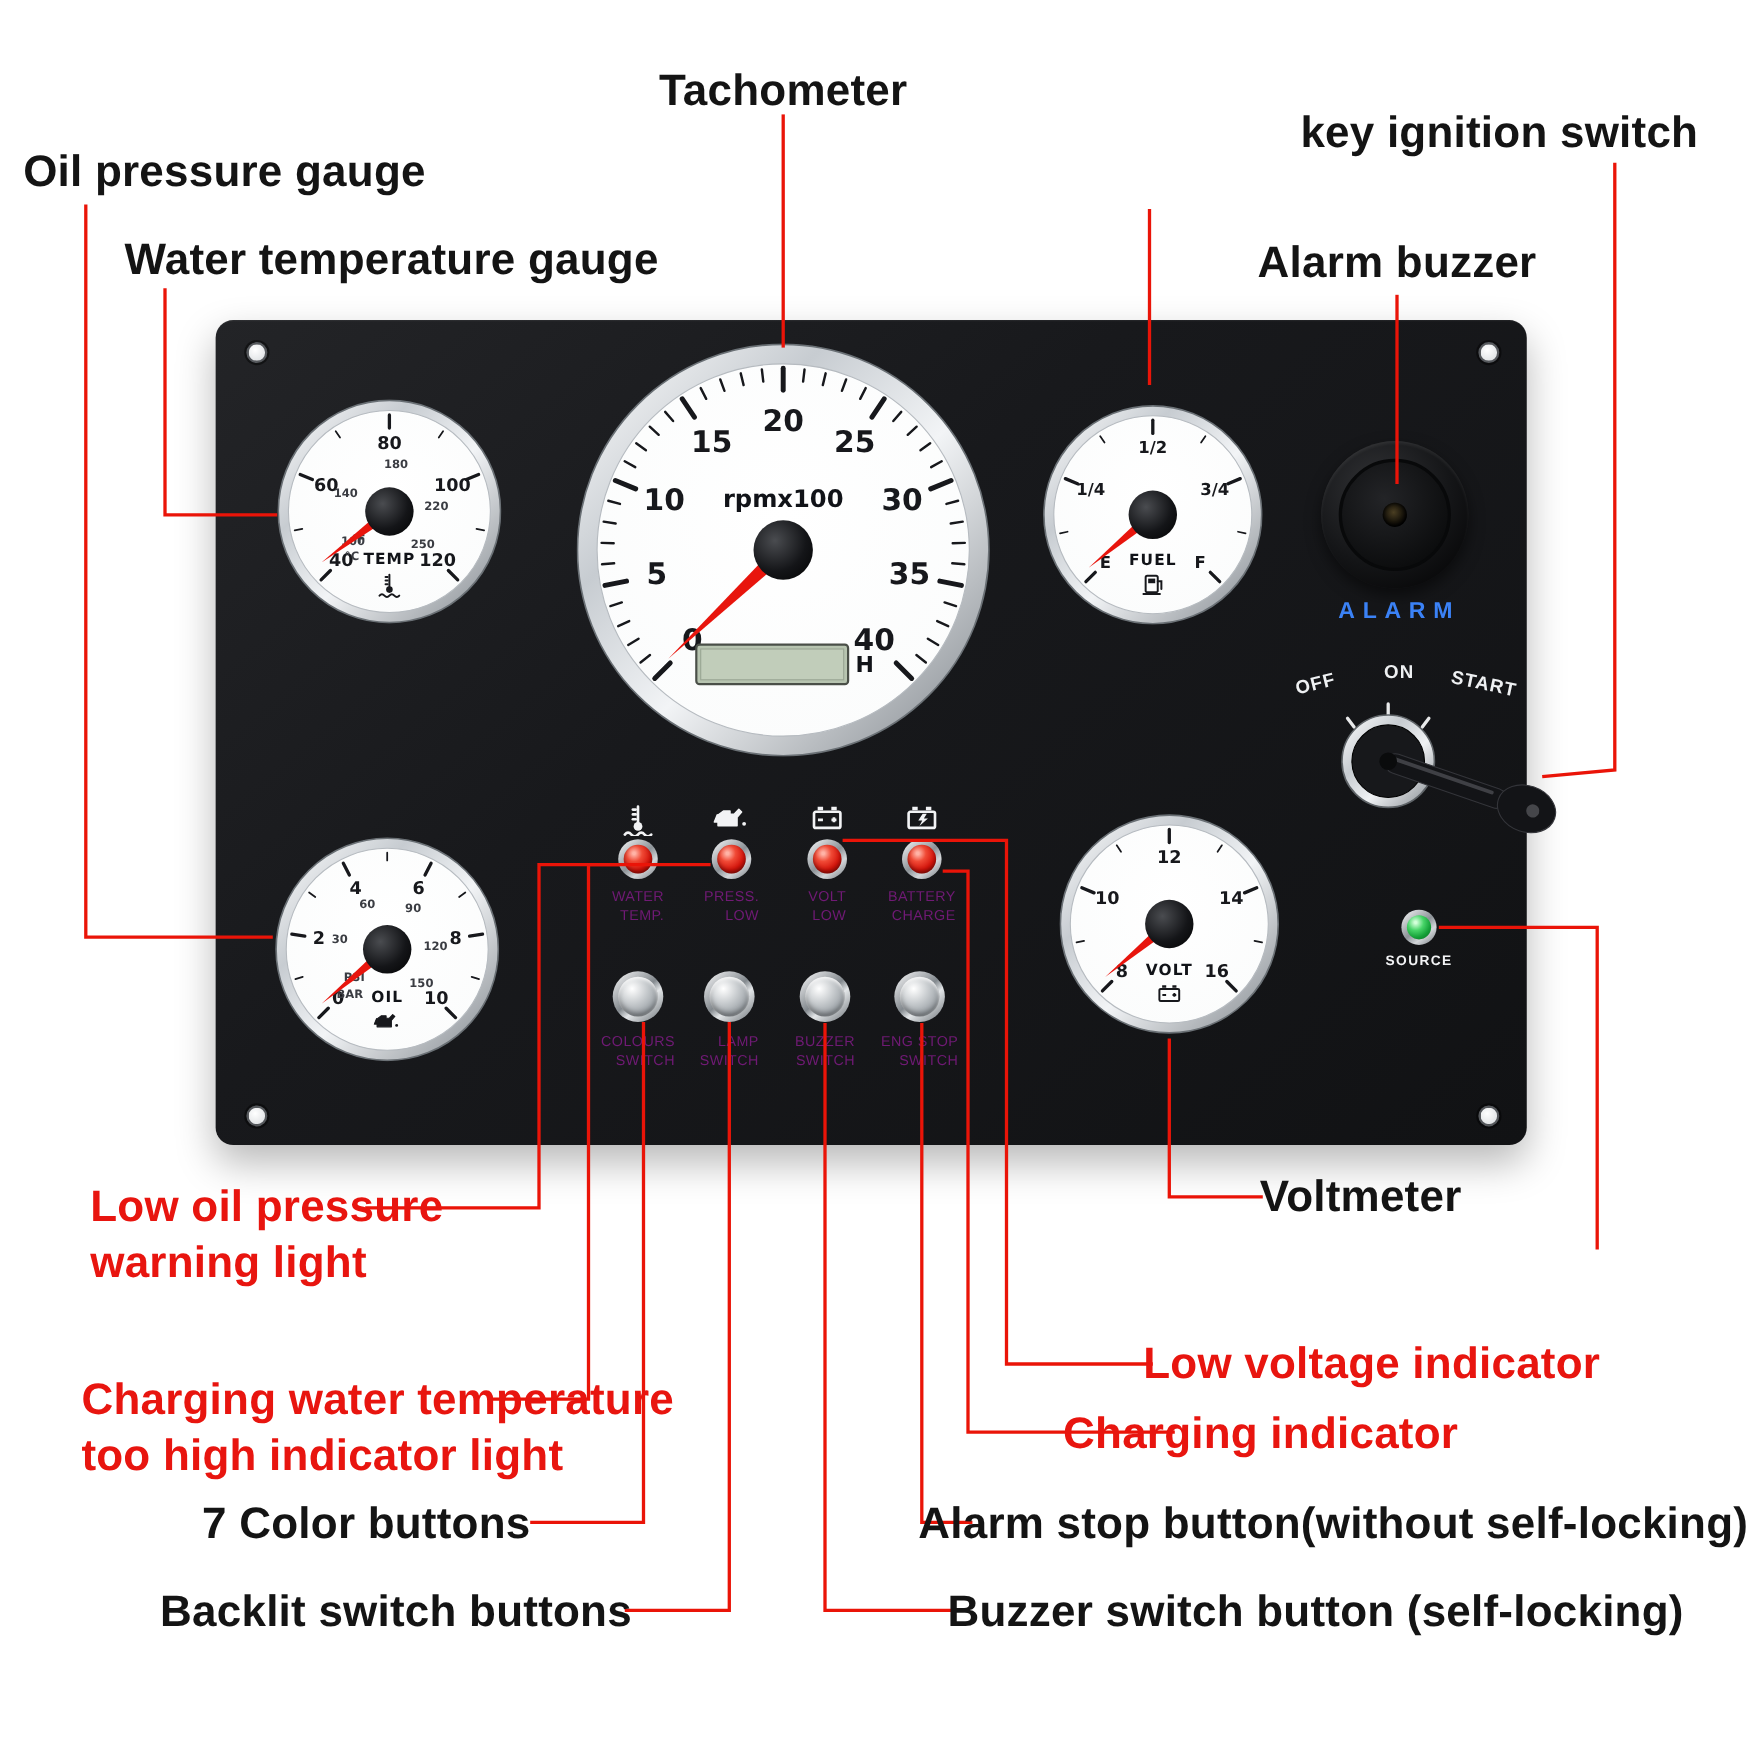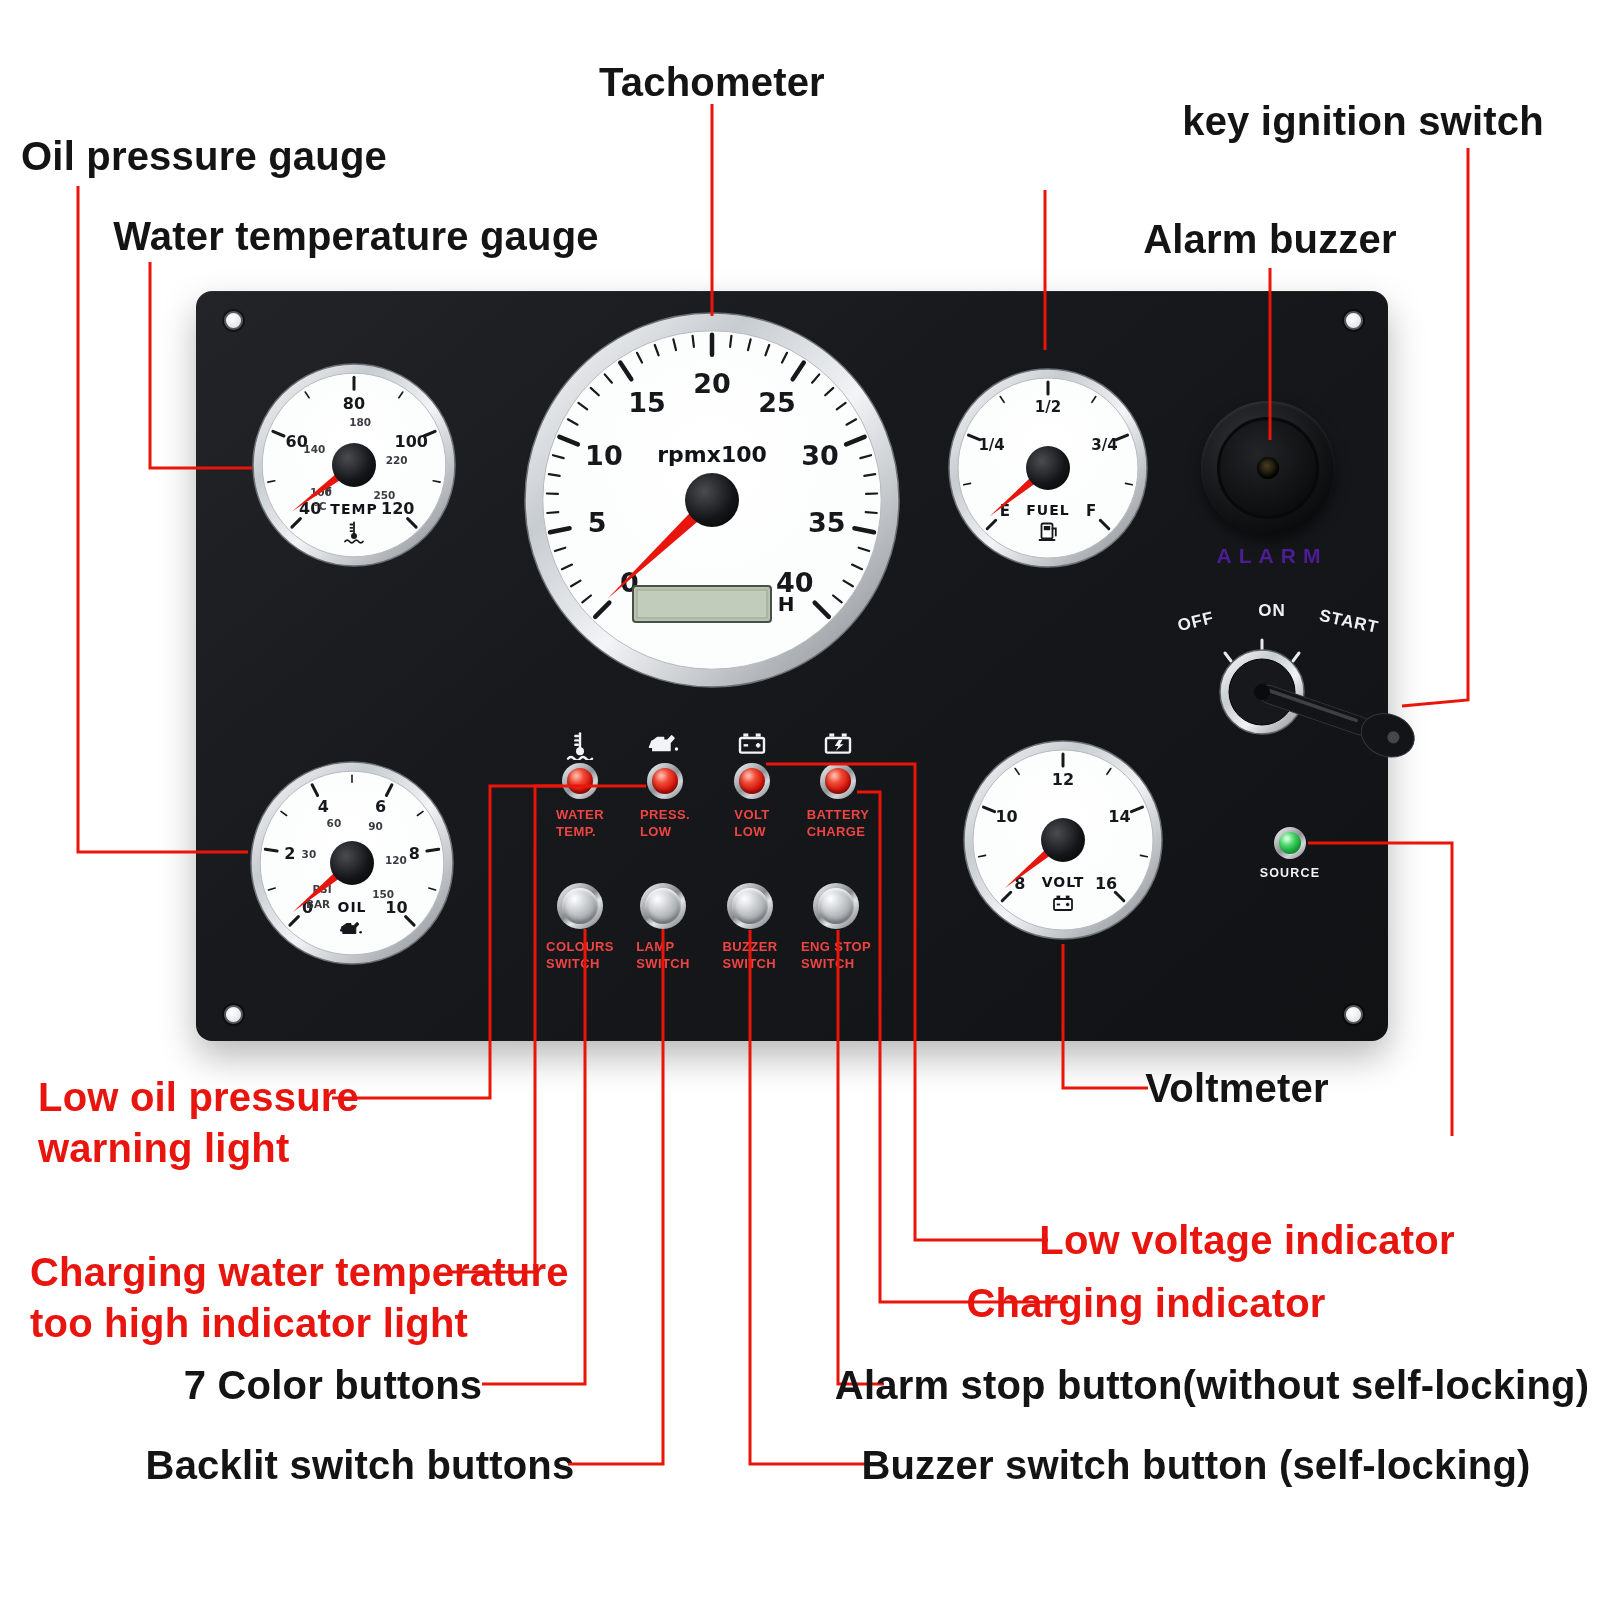--- a/index.html
+++ b/index.html
@@ -21,39 +21,39 @@
           background:radial-gradient(circle at 38% 32%,#323336,#141517 55%,#060607 88%);
           box-shadow:0 6px 14px rgba(0,0,0,.5), inset 0 2px 3px rgba(255,255,255,.08);
           display:flex;align-items:center;justify-content:center;}
   .buzzer-groove{width:96px;height:96px;border-radius:50%;border:3px solid #08090a;
           background:radial-gradient(circle at 40% 35%,#232427,#0b0c0d 78%);
           display:flex;align-items:center;justify-content:center;}
   .buzzer-hole{width:22px;height:22px;border-radius:50%;
           background:radial-gradient(circle at 45% 40%,#4a3e22,#000 72%);
           box-shadow:inset 0 0 4px #000;}
   .alarm-label{position:absolute;left:1272px;top:544px;transform:translateX(-50%);
-          color:#4c1d95;font-weight:bold;font-size:21px;letter-spacing:7px;white-space:nowrap;}
+          color:#3b82f6;font-weight:bold;font-size:21px;letter-spacing:7px;white-space:nowrap;}
 
   
   .keyswitch{position:absolute;left:1130px;top:600px;width:300px;height:190px;line-height:0;}
   .key-pos{position:absolute;color:#eef0f2;font-weight:bold;font-size:17px;letter-spacing:1px;white-space:nowrap;}
   #key-off{left:1196px;top:612px;transform:translateX(-50%) rotate(-14deg);}
   #key-on{left:1272px;top:601px;transform:translateX(-50%);}
   #key-start{left:1349px;top:612px;transform:translateX(-50%) rotate(12deg);}
 
   
   .indicator{position:absolute;top:727px;width:92px;display:flex;flex-direction:column;align-items:center;}
   .ind-icon{height:34px;display:flex;align-items:center;justify-content:center;line-height:0;}
   .led{width:36px;height:36px;border-radius:50%;position:relative;margin-top:2px;
        background:linear-gradient(140deg,#fafbfc,#8d9398 50%,#d4d7da 70%,#70767b);}
   .led::before{content:"";position:absolute;inset:5px;border-radius:50%;}
   .led.red::before{background:radial-gradient(circle at 36% 30%,#ffb3a6 5%,#f04a36 30%,#d3140b 62%,#8f0703);
        box-shadow:inset 0 -2px 4px rgba(0,0,0,.4);}
-  .blk-label{margin-top:7px;color:#ef4444;font-weight:bold;font-size:13px;line-height:17px;
-       text-align:left;letter-spacing:.4px;white-space:nowrap;}
+  .blk-label{margin-top:7px;color:#701a75;font-weight:normal;font-size:13px;line-height:17px;
+       text-align:right;letter-spacing:.4px;white-space:nowrap;}
 
   .switch{position:absolute;top:883px;width:92px;display:flex;flex-direction:column;align-items:center;}
   .pushbtn{width:46px;height:46px;border-radius:50%;position:relative;cursor:pointer;
        background:linear-gradient(140deg,#fdfdfe,#83898e 48%,#e3e6e8 62%,#6a7075);}
   .pushbtn::before{content:"";position:absolute;inset:5px;border-radius:50%;
        background:radial-gradient(circle at 35% 30%,#ffffff,#c6cacd 40%,#9aa0a5 72%,#c0c4c7);
        box-shadow:inset 0 2px 3px rgba(255,255,255,.85), inset 0 -3px 5px rgba(0,0,0,.35);}
   .switch .blk-label{margin-top:9px;}
 
   
@@ -65,21 +65,21 @@
        color:#f2f3f5;font-weight:bold;font-size:12.5px;letter-spacing:1.2px;}
 
   
   #callouts{position:absolute;left:0;top:0;width:1600px;height:1600px;pointer-events:none;z-index:6;}
   #callouts polyline{fill:none;stroke:#ea1408;stroke-width:3;}
 
   
   .ann{position:absolute;font-size:40px;font-weight:600;color:#141414;white-space:nowrap;z-index:7;letter-spacing:.2px;}
   .ann.c{transform:translateX(-50%);}
   .ann.red{color:#e8150f;}
-  .ann .ln{display:block;line-height:51px;}
+  .ann .ln{display:block;line-height:51px;margin-left:44px;}
 </style>
 </head>
 <body>
 
 <div id="stage">
 
   <div id="panel">
     <div class="screw" style="left:28px;top:20px"></div>
     <div class="screw" style="left:1148px;top:20px"></div>
     <div class="screw" style="left:28px;top:714px"></div>

